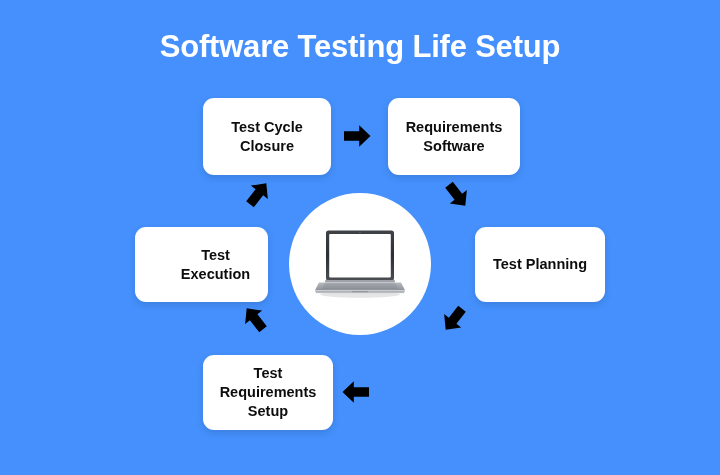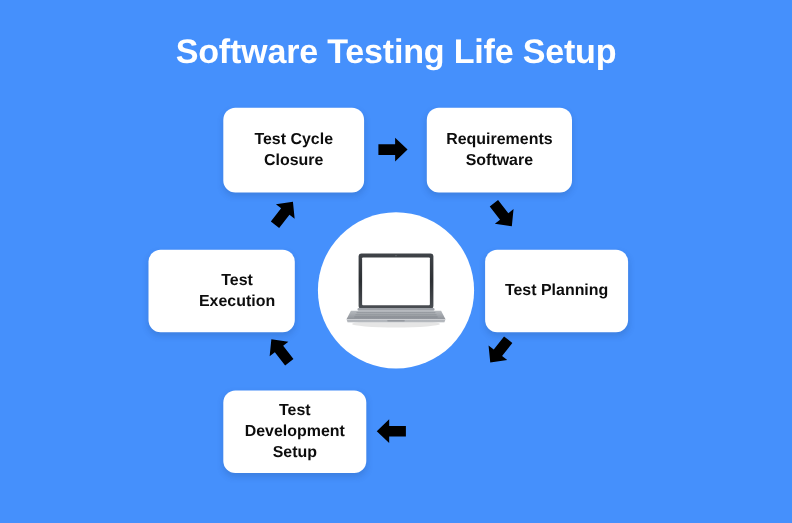--- a/index.html
+++ b/index.html
@@ -50,21 +50,21 @@
     color: #0d0d0d;
     font-size: 14.5px;
     font-weight: bold;
     line-height: 19px;
     text-align: center;
     white-space: pre-line;
   }
 
   #box-test-cycle-closure      { left: 203px; top: 98px;  width: 128px; height: 77px; }
   #box-requirements-analysis   { left: 388px; top: 98px;  width: 132px; height: 77px; }
-  #box-test-planning           { left: 441px; top: 227px; width: 130px; height: 75px; }
+  #box-test-planning           { left: 475px; top: 227px; width: 130px; height: 75px; }
   #box-test-case-development   { left: 388px; top: 355px; width: 133px; height: 75px; }
   #box-test-environment-setup  { left: 203px; top: 355px; width: 130px; height: 75px; }
   #box-test-execution          { left: 135px; top: 227px; width: 133px; height: 75px; padding-left: 36px; }
 
   
   #center-circle {
     position: absolute;
     left: 289px;
     top: 193px;
     width: 142px;
@@ -112,21 +112,21 @@
 Software</span>
   </div>
 
   <div class="stage-box" id="box-test-planning">
     <span class="stage-label">Test Planning</span>
   </div>
 
 
   <div class="stage-box" id="box-test-environment-setup">
     <span class="stage-label">Test
-Development
+Requirements
 Setup</span>
   </div>
 
   <div class="stage-box" id="box-test-execution">
     <span class="stage-label">Test Execution</span>
   </div>
 
   <div id="center-circle"></div>
 
   <svg id="laptop" viewBox="0 0 96 72">

